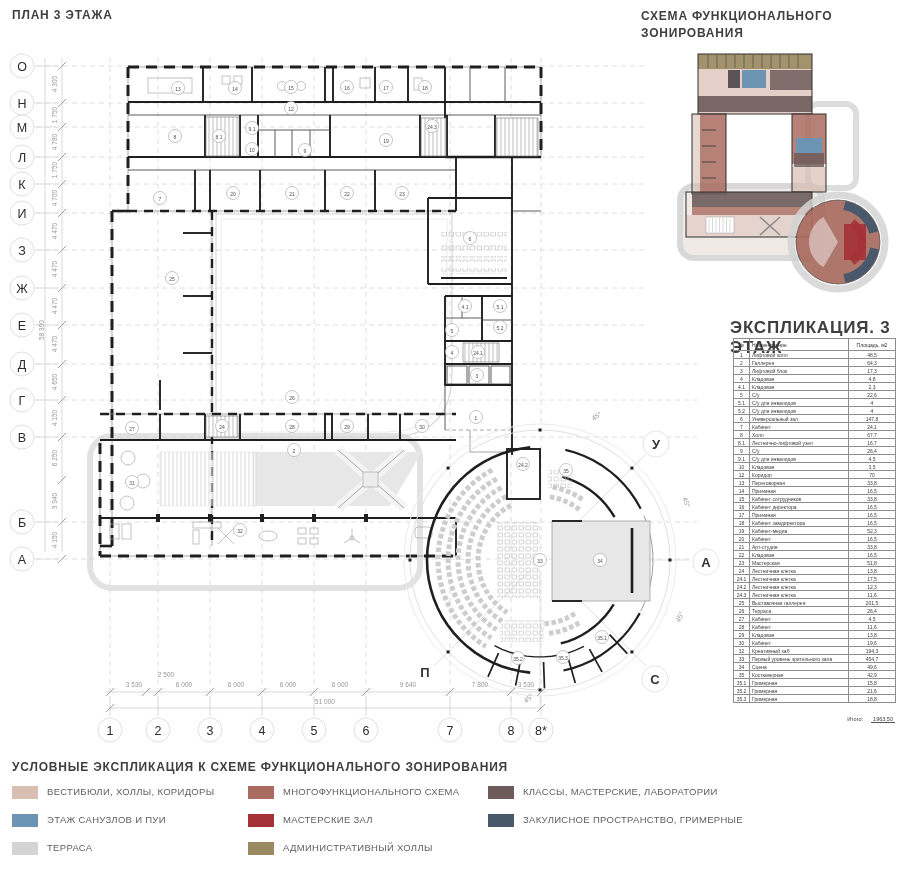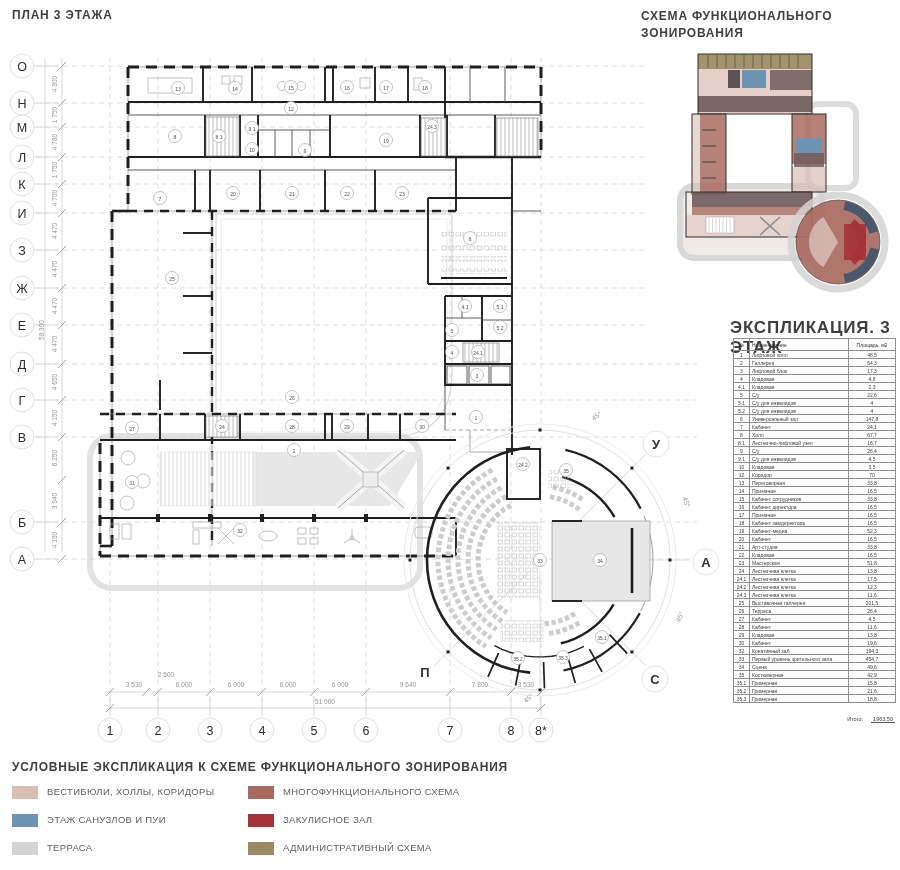--- a/index.html
+++ b/index.html
@@ -856,21 +856,31 @@
         <span class="lg-label">ТЕРРАСА</span>
       </div>
     </div>
   <div class="lg-col" id="lg-col-1" style="left:248px">
       <div class="lg-item">
         <span class="lg-swatch" style="background: rgb(169, 107, 95);"></span>
         <span class="lg-label">МНОГОФУНКЦИОНАЛЬНОГО СХЕМА</span>
       </div>
       <div class="lg-item">
         <span class="lg-swatch" style="background: rgb(165, 50, 54);"></span>
-        <span class="lg-label">ЗАКУЛИСНОЕ ЗАЛ</span>
+        <span class="lg-label">МАСТЕРСКИЕ ЗАЛ</span>
       </div>
       <div class="lg-item">
         <span class="lg-swatch" style="background: rgb(155, 138, 97);"></span>
-        <span class="lg-label">АДМИНИСТРАТИВНЫЙ СХЕМА</span>
+        <span class="lg-label">АДМИНИСТРАТИВНЫЙ ХОЛЛЫ</span>
       </div>
     </div>
+  <div class="lg-col" id="lg-col-2" style="left:488px">
+      <div class="lg-item">
+        <span class="lg-swatch" style="background: rgb(110, 92, 92);"></span>
+        <span class="lg-label">КЛАССЫ, МАСТЕРСКИЕ, ЛАБОРАТОРИИ</span>
+      </div>
+      <div class="lg-item">
+        <span class="lg-swatch" style="background: rgb(73, 88, 106);"></span>
+        <span class="lg-label">ЗАКУЛИСНОЕ ПРОСТРАНСТВО, ГРИМЕРНЫЕ</span>
+      </div>
+    </div>
 
 </div>
 
 </body></html>

